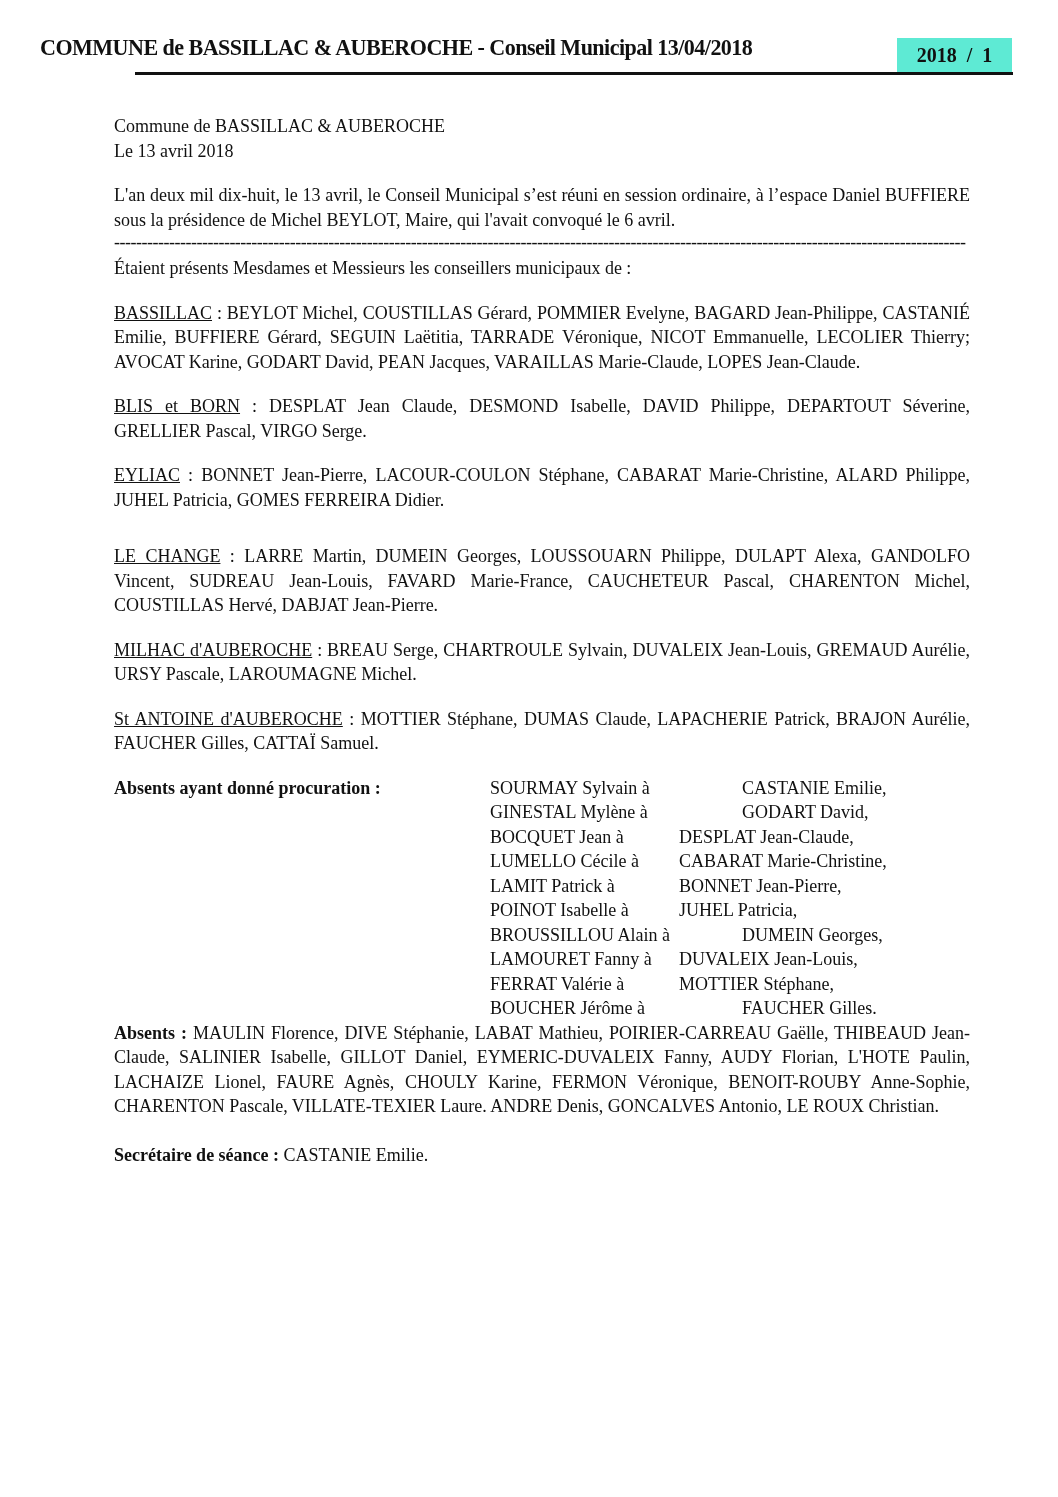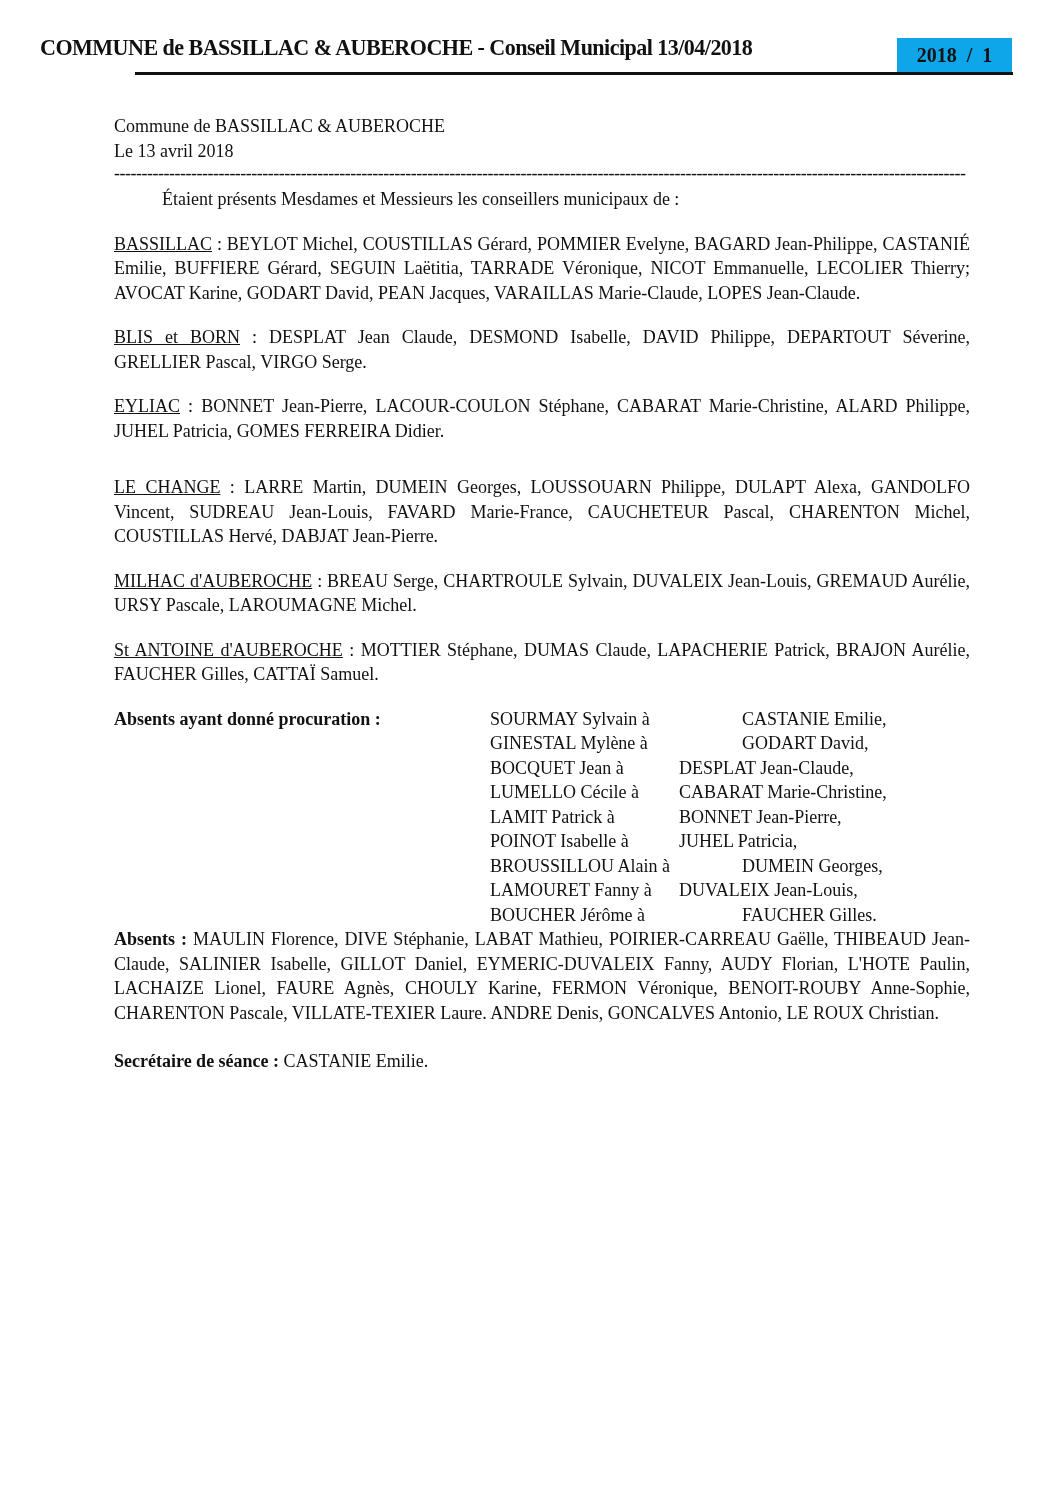--- a/index.html
+++ b/index.html
@@ -10,21 +10,21 @@
   .header {
     position: absolute; left: 0; top: 30px; width: 1058px; height: 45px;
   }
   .header-title {
     position: absolute; left: 40px; top: 4px;
     font-weight: bold; font-size: 24px; letter-spacing: -0.6px;
     transform: scaleX(0.92); transform-origin: left top; white-space: nowrap;
   }
   .header-page {
     position: absolute; left: 897px; top: 8px; width: 115px; height: 35px;
-    background: #0ea5e9; font-weight: bold; font-size: 20px;
+    background: #5eead4; font-weight: bold; font-size: 20px;
     text-align: center; line-height: 34px; white-space: pre;
   }
   .header-rule {
     position: absolute; left: 135px; top: 42px; width: 878px; height: 3px;
     background: #111;
   }
   .content {
     position: absolute; left: 114px; top: 114px; width: 856px;
     font-size: 18px; line-height: 24.5px;
   }
@@ -57,22 +57,23 @@
   <div class="header-page">2018  /  1</div>
   <div class="header-rule"></div>
 </div>
 
 <div class="content">
   <div class="lead">
     <p>Commune de BASSILLAC &amp; AUBEROCHE</p>
     <p>Le 13 avril 2018</p>
   </div>
 
+  <p class="intro" style="margin-bottom:0;">L'an deux mil dix-huit, le 13 avril, le Conseil Municipal s’est réuni en session ordinaire, à l’espace Daniel BUFFIERE sous la présidence de Michel BEYLOT, Maire, qui l'avait convoqué le 6 avril.</p>
   <div class="sep">--------------------------------------------------------------------------------------------------------------------------------------------------------------------------------------------------------</div>
-  <p class="presence" style="margin-bottom:0;margin-left:48px;">Étaient présents Mesdames et Messieurs les conseillers municipaux de :</p>
+  <p class="presence" style="margin-bottom:0;">Étaient présents Mesdames et Messieurs les conseillers municipaux de :</p>
 
   <div id="communes">
     <p class="commune-block" style="margin-bottom:0;">
       <span class="commune-name">BASSILLAC</span><span> : BEYLOT Michel, COUSTILLAS Gérard, POMMIER Evelyne, BAGARD Jean-Philippe, CASTANIÉ Emilie, BUFFIERE Gérard, SEGUIN Laëtitia, TARRADE Véronique, NICOT Emmanuelle, LECOLIER Thierry; AVOCAT Karine, GODART David, PEAN Jacques, VARAILLAS Marie-Claude, LOPES Jean-Claude.</span>
     </p>
     <p class="commune-block" style="margin-bottom:0;">
       <span class="commune-name">BLIS et BORN</span><span> : DESPLAT Jean Claude, DESMOND Isabelle, DAVID Philippe, DEPARTOUT Séverine, GRELLIER Pascal, VIRGO Serge.</span>
     </p>
     <p class="commune-block" style="margin-bottom:0;">
       <span class="commune-name">EYLIAC</span><span> : BONNET Jean-Pierre, LACOUR-COULON Stéphane, CABARAT Marie-Christine, ALARD Philippe, JUHEL Patricia, GOMES FERREIRA Didier.</span>
@@ -92,20 +93,21 @@
     <div class="proxy-label">Absents ayant donné procuration :</div>
     <div class="proxy-list">
       <div class="proxy-row"><span class="proxy-from" style="width:252px">SOURMAY Sylvain à</span><span class="proxy-to">CASTANIE Emilie,</span></div>
       <div class="proxy-row"><span class="proxy-from" style="width:252px">GINESTAL Mylène à</span><span class="proxy-to">GODART David,</span></div>
       <div class="proxy-row"><span class="proxy-from" style="width:189px">BOCQUET Jean à</span><span class="proxy-to">DESPLAT Jean-Claude,</span></div>
       <div class="proxy-row"><span class="proxy-from" style="width:189px">LUMELLO Cécile à</span><span class="proxy-to">CABARAT Marie-Christine,</span></div>
       <div class="proxy-row"><span class="proxy-from" style="width:189px">LAMIT Patrick à</span><span class="proxy-to">BONNET Jean-Pierre,</span></div>
       <div class="proxy-row"><span class="proxy-from" style="width:189px">POINOT Isabelle à</span><span class="proxy-to">JUHEL Patricia,</span></div>
       <div class="proxy-row"><span class="proxy-from" style="width:252px">BROUSSILLOU Alain à</span><span class="proxy-to">DUMEIN Georges,</span></div>
       <div class="proxy-row"><span class="proxy-from" style="width:189px">LAMOURET Fanny à</span><span class="proxy-to">DUVALEIX Jean-Louis,</span></div>
+      <div class="proxy-row"><span class="proxy-from" style="width:189px">FERRAT Valérie à</span><span class="proxy-to">MOTTIER Stéphane,</span></div>
       <div class="proxy-row"><span class="proxy-from" style="width:252px">BOUCHER Jérôme à</span><span class="proxy-to">FAUCHER Gilles.</span></div>
     </div>
   </div>
 
   <p class="absents" style="margin:0;">
     <span class="bold">Absents :</span><span> MAULIN Florence, DIVE Stéphanie, LABAT Mathieu, POIRIER-CARREAU Gaëlle, THIBEAUD Jean-Claude, SALINIER Isabelle, GILLOT Daniel, EYMERIC-DUVALEIX Fanny, AUDY Florian, L'HOTE Paulin, LACHAIZE Lionel, FAURE Agnès, CHOULY Karine, FERMON Véronique, BENOIT-ROUBY Anne-Sophie, CHARENTON Pascale, VILLATE-TEXIER Laure. ANDRE Denis, GONCALVES Antonio, LE ROUX Christian.</span>
   </p>
 
   <p class="secretary">
     <span class="bold">Secrétaire de séance :</span><span> CASTANIE Emilie.</span>

